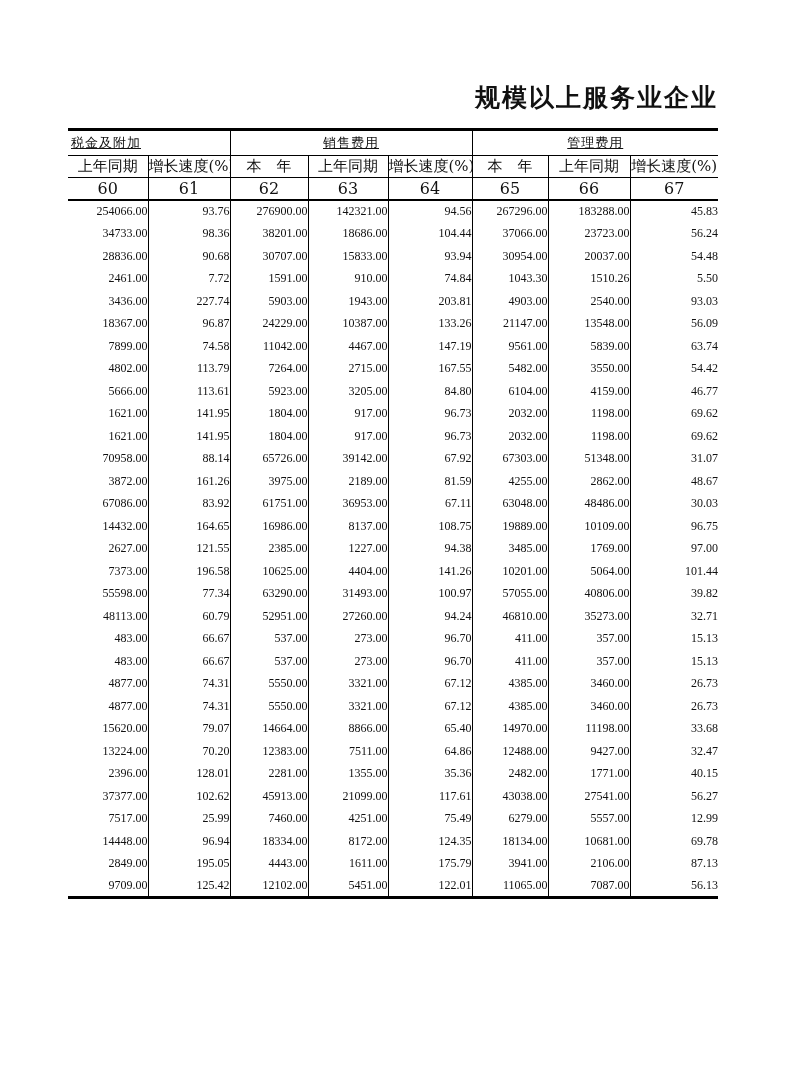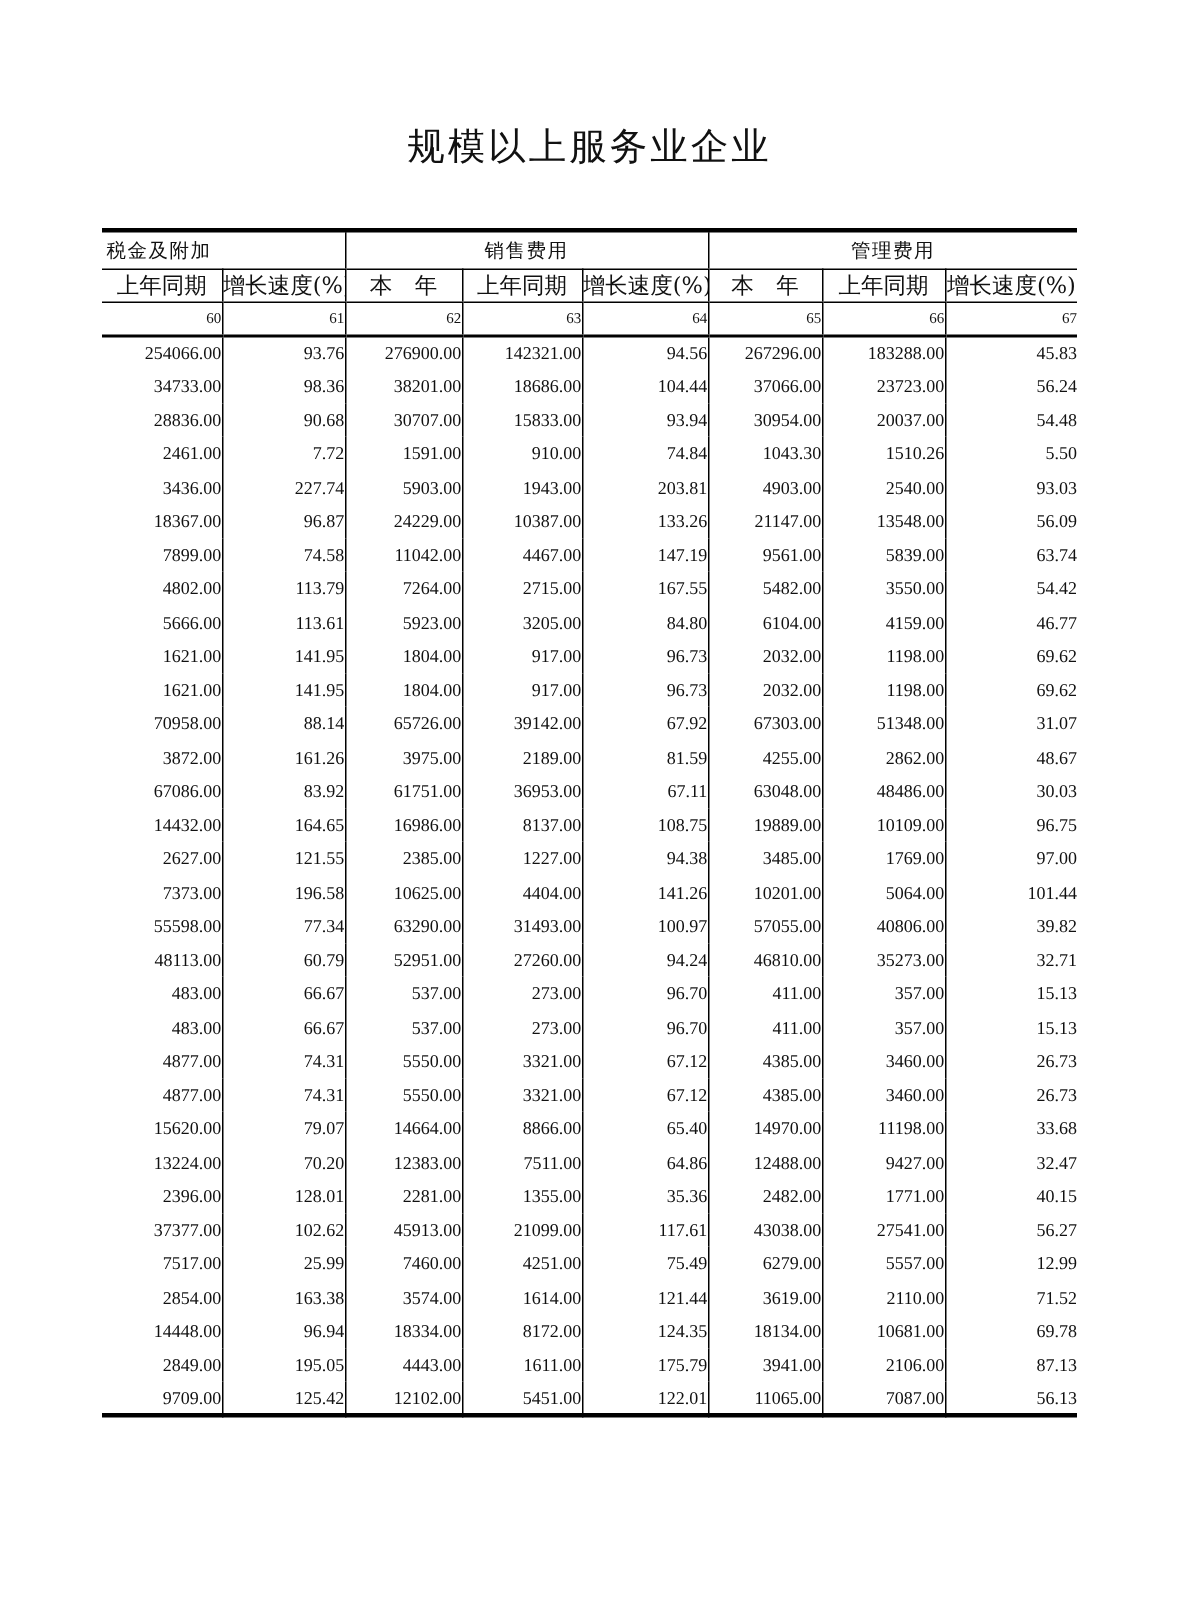--- a/index.html
+++ b/index.html
@@ -9,26 +9,26 @@
     background: #ffffff;
     font-family: "DejaVu Serif", serif;
     color: #111111;
   }
   .sheet {
     width: 650px;
     margin-left: 68px;
     padding-top: 84px;
   }
   .page-title {
-    text-align: center;
+    text-align: right;
     font-size: 25px;
-    font-weight: normal;
+    font-weight: bold;
     letter-spacing: 2px;
     line-height: 28px;
-    margin-bottom: 40px;
+    margin-bottom: 16px;
     font-family: "DejaVu Serif", serif;
   }
   table.stat {
     width: 650px;
     table-layout: fixed;
     border-collapse: collapse;
     border-top: 3px solid #000;
     border-bottom: 3px solid #000;
   }
   table.stat th, table.stat td {
@@ -38,34 +38,34 @@
     overflow: hidden;
     font-weight: normal;
   }
   table.stat th:first-child, table.stat td:first-child { border-left: none; }
   tr.grp-row th {
     height: 26px;
     font-size: 13px;
     text-align: center;
     border-bottom: 1px solid #000;
     letter-spacing: 1px;
+    text-decoration: underline;
   }
   tr.grp-row th.left { text-align: left; padding-left: 3px; }
   tr.sub-row th {
     height: 22px;
     font-size: 15px;
     text-align: center;
     border-bottom: 1px solid #000;
   }
   tr.num-row th {
     height: 22px;
-    font-size: 10px;
-    text-align: right;
+    font-size: 16px;
+    text-align: center;
     border-bottom: 2px solid #000;
-    font-family: Liberation Serif, serif;
   }
   tbody tr { height: 22.5px; }
   tbody td {
     font-size: 12px;
     line-height: 1;
     font-family: "Liberation Serif", serif;
   }
   td.amt  { text-align: right; padding-right: 11px; }
   td.rate { text-align: right; padding-right: 19px; }
 </style>
@@ -387,30 +387,20 @@
           <td class="amt">7517.00</td>
           <td class="rate">25.99</td>
           <td class="amt">7460.00</td>
           <td class="amt">4251.00</td>
           <td class="rate">75.49</td>
           <td class="amt">6279.00</td>
           <td class="amt">5557.00</td>
           <td class="rate">12.99</td>
         </tr>
         <tr>
-          <td class="amt">2854.00</td>
-          <td class="rate">163.38</td>
-          <td class="amt">3574.00</td>
-          <td class="amt">1614.00</td>
-          <td class="rate">121.44</td>
-          <td class="amt">3619.00</td>
-          <td class="amt">2110.00</td>
-          <td class="rate">71.52</td>
-        </tr>
-        <tr>
           <td class="amt">14448.00</td>
           <td class="rate">96.94</td>
           <td class="amt">18334.00</td>
           <td class="amt">8172.00</td>
           <td class="rate">124.35</td>
           <td class="amt">18134.00</td>
           <td class="amt">10681.00</td>
           <td class="rate">69.78</td>
         </tr>
         <tr>

